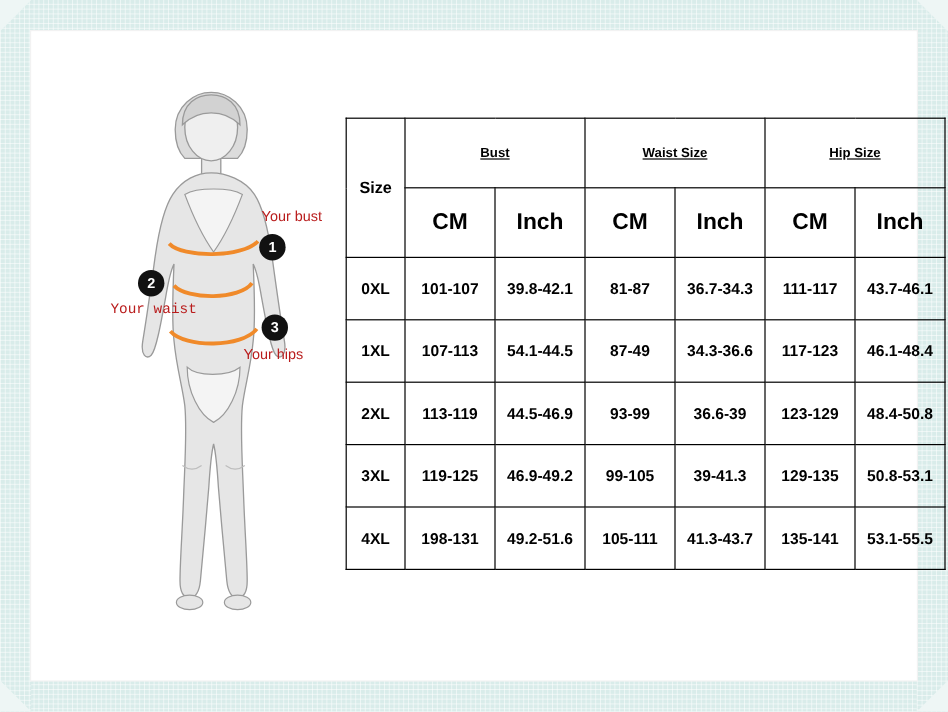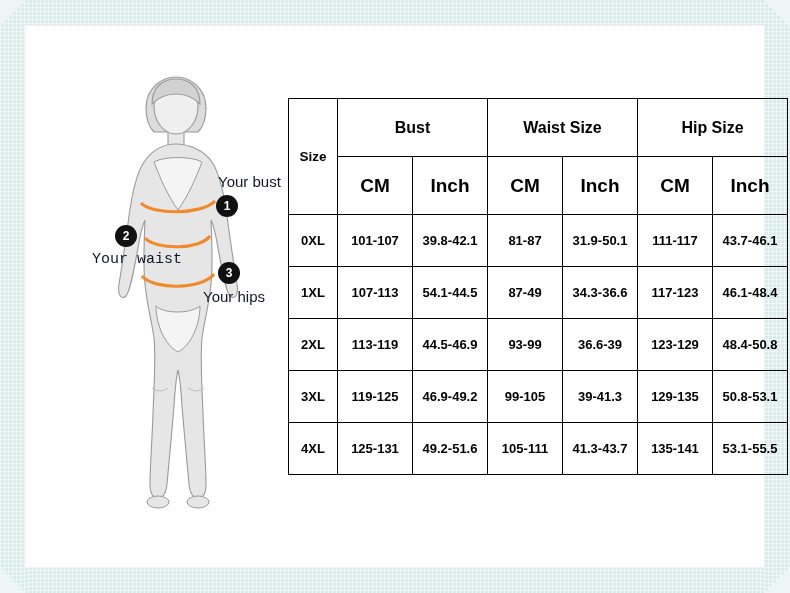--- a/index.html
+++ b/index.html
@@ -58,22 +58,22 @@
   
   #figure-area {
     position: absolute;
     left: 90px;
     top: 70px;
     width: 190px;
     height: 440px;
   }
   .callout-label {
     position: absolute;
-    font-size: 15px;
-    color: #0f172a;
+    font-size: 12px;
+    color: #b91c1c;
     white-space: nowrap;
   }
   .badge {
     position: absolute;
     width: 22px;
     height: 22px;
     border-radius: 50%;
     background: #111111;
     color: #ffffff;
     font-size: 12px;
@@ -93,21 +93,21 @@
   }
   #size-table td, #size-table th {
     border: 1px solid #000000;
     text-align: center;
     vertical-align: middle;
     font-weight: bold;
     padding: 0;
   }
   .col-size   { width: 48px;  height: 33px; }
   .col-val    { width: 74px; }
-  .grp-head   { height: 57px; font-size: 16px; }
+  .grp-head   { height: 57px; font-size: 11px; text-decoration: underline; }
   .unit-head  { height: 57px; font-size: 19px; }
   .size-head  { font-size: 13.5px; }
   .data-row td { height: 51px; font-size: 13px; font-weight: bold; }
 </style>
 </head>
 <body>
 
 <div id="page">
 
   <div class="edge-band edge-top texture"></div>
@@ -212,21 +212,21 @@
         <td class="col-val unit-head">Inch</td>
         <td class="col-val unit-head">CM</td>
         <td class="col-val unit-head">Inch</td>
       </tr>
 
       <tr class="data-row">
         <td>0XL</td>
         <td>101-107</td>
         <td>39.8-42.1</td>
         <td>81-87</td>
-        <td>31.9-50.1</td>
+        <td>36.7-34.3</td>
         <td>111-117</td>
         <td>43.7-46.1</td>
       </tr>
       <tr class="data-row">
         <td>1XL</td>
         <td>107-113</td>
         <td>54.1-44.5</td>
         <td>87-49</td>
         <td>34.3-36.6</td>
         <td>117-123</td>
@@ -245,21 +245,21 @@
         <td>3XL</td>
         <td>119-125</td>
         <td>46.9-49.2</td>
         <td>99-105</td>
         <td>39-41.3</td>
         <td>129-135</td>
         <td>50.8-53.1</td>
       </tr>
       <tr class="data-row">
         <td>4XL</td>
-        <td>125-131</td>
+        <td>198-131</td>
         <td>49.2-51.6</td>
         <td>105-111</td>
         <td>41.3-43.7</td>
         <td>135-141</td>
         <td>53.1-55.5</td>
       </tr>
     </tbody>
   </table>
 
 </div>

